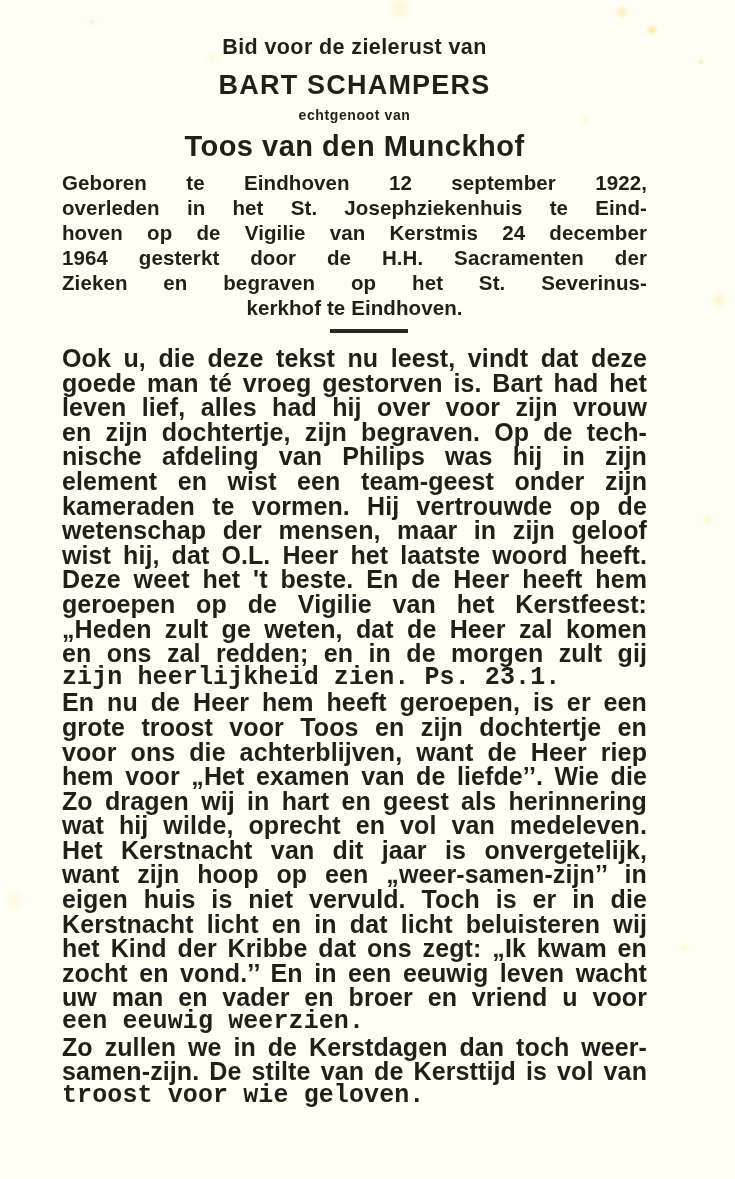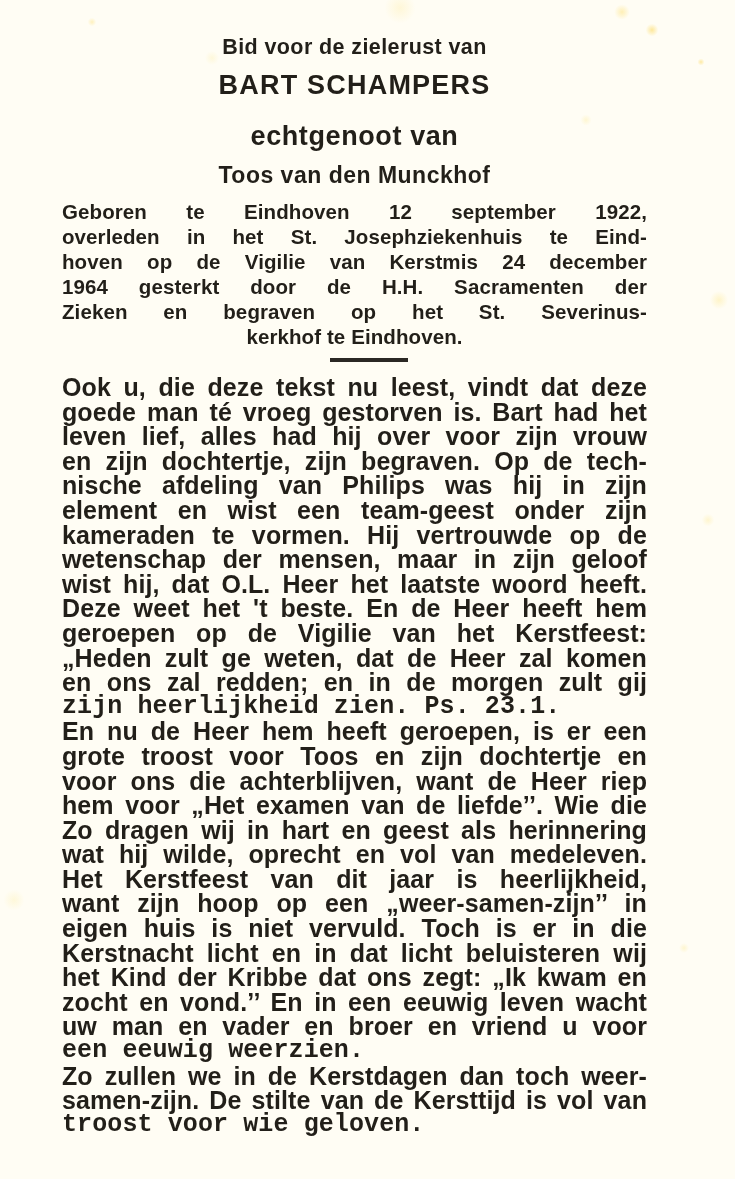--- a/index.html
+++ b/index.html
@@ -28,22 +28,22 @@
   }
   .card {
     box-sizing: border-box;
     width: 735px;
     height: 1090px;
     padding: 34px 88px 0 62px;
   }
   .center { text-align: center; }
   .prayer-line   { font-size: 21.5px; line-height: 26px; letter-spacing: .4px; }
   .deceased-name { font-size: 27px;   line-height: 34px; letter-spacing: 1.2px; margin-top: 8px; }
-  .relation      { font-size: 27px; line-height: 26px; letter-spacing: .6px; margin-top: 21px; }
-  .spouse-name   { font-size: 23px;   line-height: 28px; letter-spacing: .5px; margin-top: 12px; }
+  .relation      { font-size: 14px; line-height: 26px; letter-spacing: .6px; margin-top: 0; }
+  .spouse-name   { font-size: 29px;   line-height: 28px; letter-spacing: .5px; margin-top: 4px; }
 
   .bio   { margin-top: 10px; font-size: 20.5px; line-height: 25px; }
   .memo  { margin-top: 13px; font-size: 25px; line-height: 24.6px; }
 
   .line       { white-space: normal; letter-spacing: .1px; }
   .line.j     { text-align: justify; text-align-last: justify; }
   .line.l     { text-align: left;    text-align-last: left; font-family: Liberation Mono, monospace; }
   .line.c     { text-align: center;  text-align-last: center; }
 
   .divider {
@@ -92,21 +92,21 @@
       <div class="line j">geroepen op de Vigilie van het Kerstfeest:</div>
       <div class="line j">„Heden zult ge weten, dat de Heer zal komen</div>
       <div class="line j">en ons zal redden; en in de morgen zult gij</div>
       <div class="line l">zijn heerlijkheid zien. Ps. 23.1.</div>
       <div class="line j">En nu de Heer hem heeft geroepen, is er een</div>
       <div class="line j">grote troost voor Toos en zijn dochtertje en</div>
       <div class="line j">voor ons die achterblijven, want de Heer riep</div>
       <div class="line j">hem voor „Het examen van de liefde’’. Wie die</div>
       <div class="line j">Zo dragen wij in hart en geest als herinnering</div>
       <div class="line j">wat hij wilde, oprecht en vol van medeleven.</div>
-      <div class="line j">Het Kerstfeest van dit jaar is heerlijkheid,</div>
+      <div class="line j">Het Kerstnacht van dit jaar is onvergetelijk,</div>
       <div class="line j">want zijn hoop op een „weer-samen-zijn’’ in</div>
       <div class="line j">eigen huis is niet vervuld. Toch is er in die</div>
       <div class="line j">Kerstnacht licht en in dat licht beluisteren wij</div>
       <div class="line j">het Kind der Kribbe dat ons zegt: „Ik kwam en</div>
       <div class="line j">zocht en vond.’’ En in een eeuwig leven wacht</div>
       <div class="line j">uw man en vader en broer en vriend u voor</div>
       <div class="line l">een eeuwig weerzien.</div>
       <div class="line j">Zo zullen we in de Kerstdagen dan toch weer-</div>
       <div class="line j">samen-zijn. De stilte van de Kersttijd is vol van</div>
       <div class="line l">troost voor wie geloven.</div>

